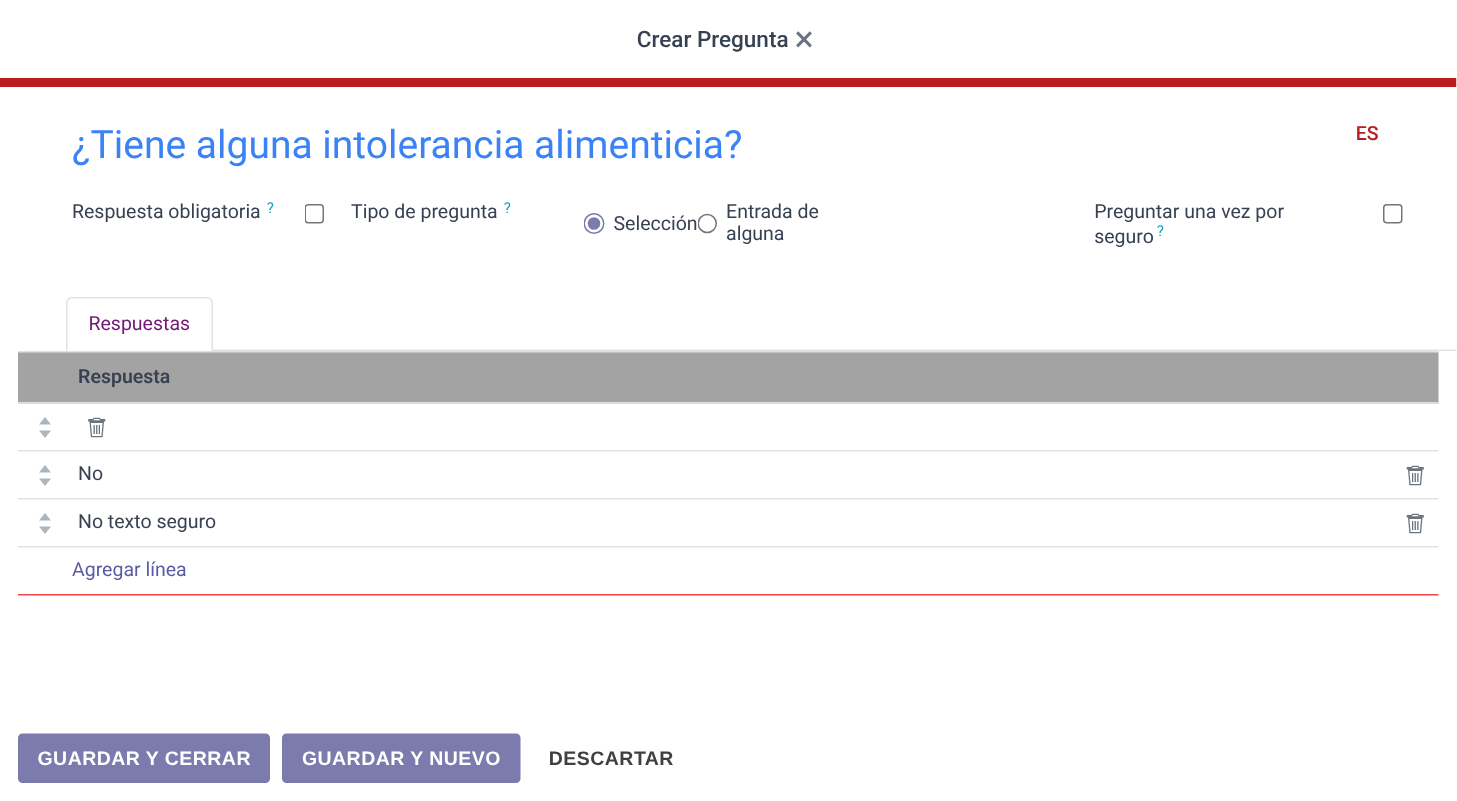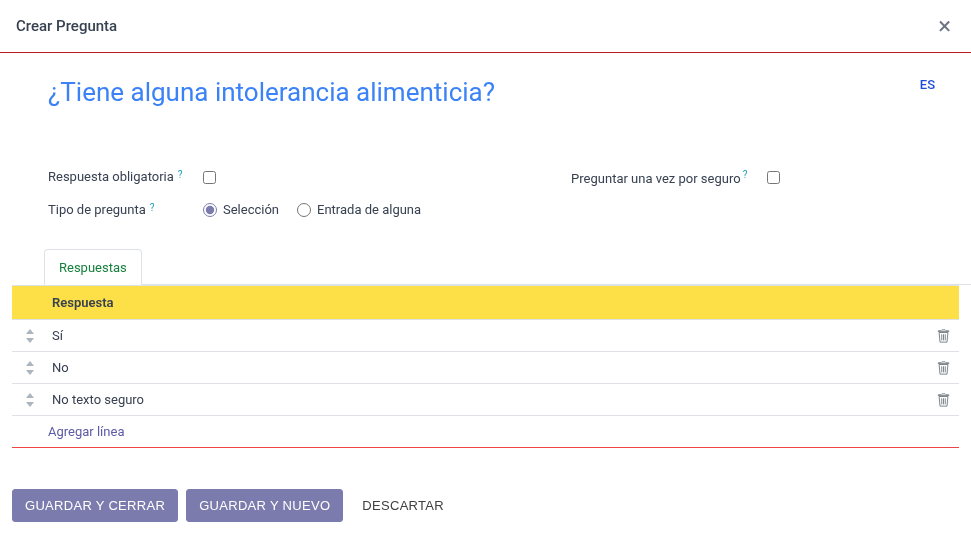--- a/index.html
+++ b/index.html
@@ -8,24 +8,24 @@
       font-size: 13px;
       color: #374151;
       background: #fff;
       width: 971px;
       height: 534px;
       display: flex;
       flex-direction: column;
     }
     .modal-header {
       display: flex;
-      justify-content: space-between;
+      justify-content: center;
       align-items: center;
       padding: 14px 16px 14px 16px;
-      border-bottom: 1px solid #b91c1c;
+      border-bottom: 6px solid #b91c1c;
     }
     .modal-title {
       font-size: 15px;
       font-weight: 500;
       color: #374151;
     }
     .close-btn {
       cursor: pointer;
       color: #6b7280;
       font-size: 24px;
@@ -36,44 +36,42 @@
       flex: 1;
       padding: 0 0 0 0;
       overflow: auto;
     }
     .content-area {
       padding: 24px 36px 0 48px;
       position: relative;
     }
     .lang-badge {
       position: absolute;
-      right: 36px;
+      right: 52px;
       top: 24px;
       font-size: 13px;
-      color: #1d4ed8;
+      color: #b91c1c;
       cursor: pointer;
       font-weight: 500;
     }
     .question-title {
       font-size: 26px;
       font-weight: 400;
       color: #3b82f6;
       margin-bottom: 22px;
       padding-right: 60px;
     }
     .options-grid {
       display: flex;
       gap: 40px;
       margin-bottom: 32px;
     }
     .options-col {
       display: flex;
-      flex-direction: column;
       gap: 18px;
-      margin-top: 40px;
     }
     .option-row {
       display: flex;
       align-items: flex-start;
       gap: 20px;
     }
     .option-label {
       font-size: 13px;
       color: #374151;
       min-width: 135px;
@@ -90,21 +88,20 @@
       margin-left: 2px;
     }
     .checkbox-input {
       width: 13px;
       height: 13px;
       margin-top: 2px;
       cursor: pointer;
     }
     .radio-group {
       display: flex;
-      gap: 18px;
       align-items: center;
     }
     .radio-item {
       display: flex;
       align-items: center;
       gap: 6px;
       cursor: pointer;
       font-size: 13px;
       color: #374151;
     }
@@ -117,36 +114,36 @@
     .tabs-area {
       padding: 0 0 0 44px;
     }
     .tab-bar {
       display: flex;
       border-bottom: 1px solid #dee2e6;
     }
     .tab {
       padding: 10px 14px;
       font-size: 13px;
-      color: #15803d;
+      color: #701a75;
       border: 1px solid #dee2e6;
       border-bottom: none;
       border-radius: 4px 4px 0 0;
       background: #fff;
       cursor: pointer;
       margin-bottom: -1px;
       position: relative;
       z-index: 1;
     }
     .table-area {
       padding: 0 12px 20px 12px;
     }
     .table-header {
       display: flex;
-      background: #fde047;
+      background: #a3a3a3;
       border: 1px solid #dee2e6;
       border-left: none;
       border-right: none;
       font-weight: 600;
       font-size: 13px;
       color: #374151;
     }
     .col-drag { width: 36px; flex-shrink: 0; }
     .col-text { flex: 1; padding: 9px 4px; }
     .col-del { width: 32px; flex-shrink: 0; display: flex; align-items: center; justify-content: center; }
@@ -183,21 +180,21 @@
     }
     .modal-footer {
       padding: 12px;
       display: flex;
       gap: 8px;
       align-items: center;
     }
     .btn {
       padding: 8px 12px;
       font-size: 13px;
-      font-weight: 400;
+      font-weight: 700;
       border-radius: 3px;
       cursor: pointer;
       border: 1px solid transparent;
       letter-spacing: 0.3px;
     }
     .btn-primary {
       background: #7c7bad;
       color: #fff;
       border-color: #7c7bad;
     }
@@ -269,21 +266,20 @@
       <div class="col-text">Respuesta</div>
       <div class="col-del"></div>
     </div>
 
     <div class="table-row">
       <div class="drag-handle">
         <svg class="drag-svg" viewBox="0 0 10 14">
             <path d="M5 0 L9 5 L1 5 Z M5 14 L1 9 L9 9 Z" fill="#adb5bd"></path>
           </svg>
       </div>
-      <div class="row-text">Sí</div>
       <div class="col-del del-btn">
         <svg class="del-svg" viewBox="0 0 14 16">
             <path d="M2 4h10l-1 11H3L2 4zm3-3h4l1 1h3v1H1V2h3l1-1z M5 6v7 M7 6v7 M9 6v7" stroke="#6c757d" stroke-width="1" fill="none"></path>
           </svg>
       </div>
     </div>
 
     <div class="table-row">
       <div class="drag-handle">
         <svg class="drag-svg" viewBox="0 0 10 14">

